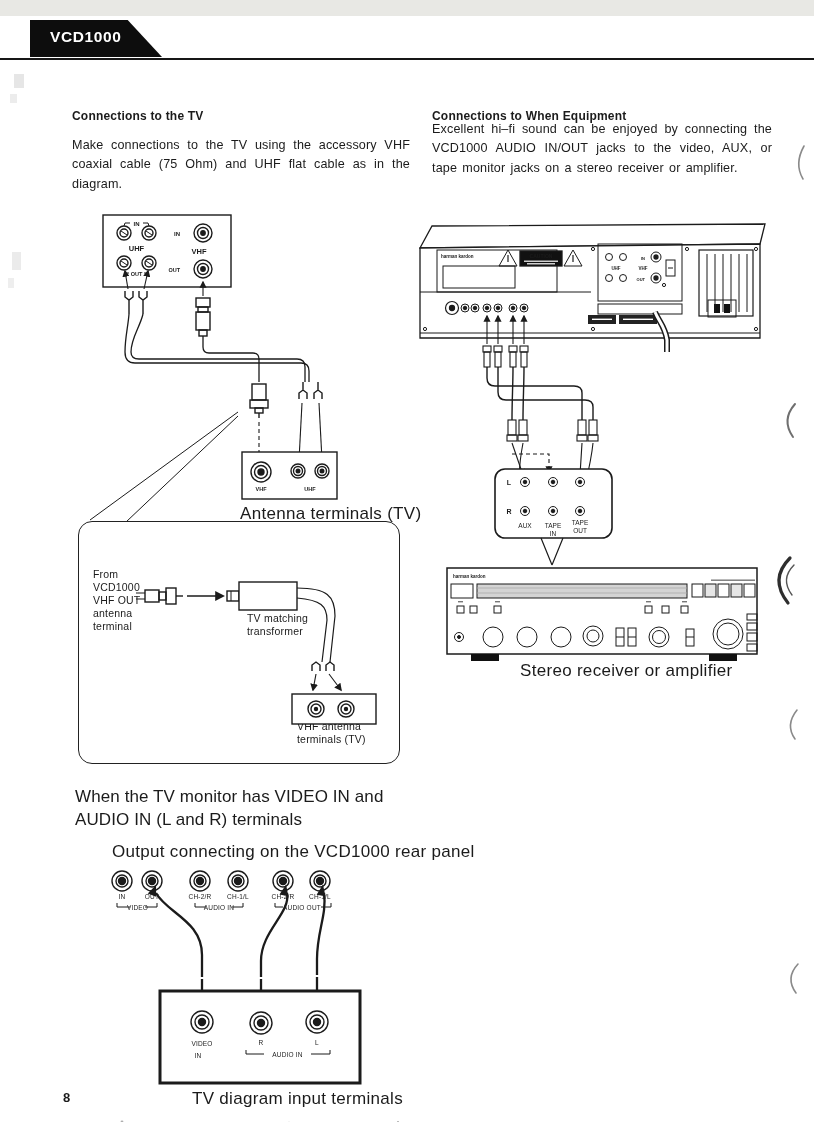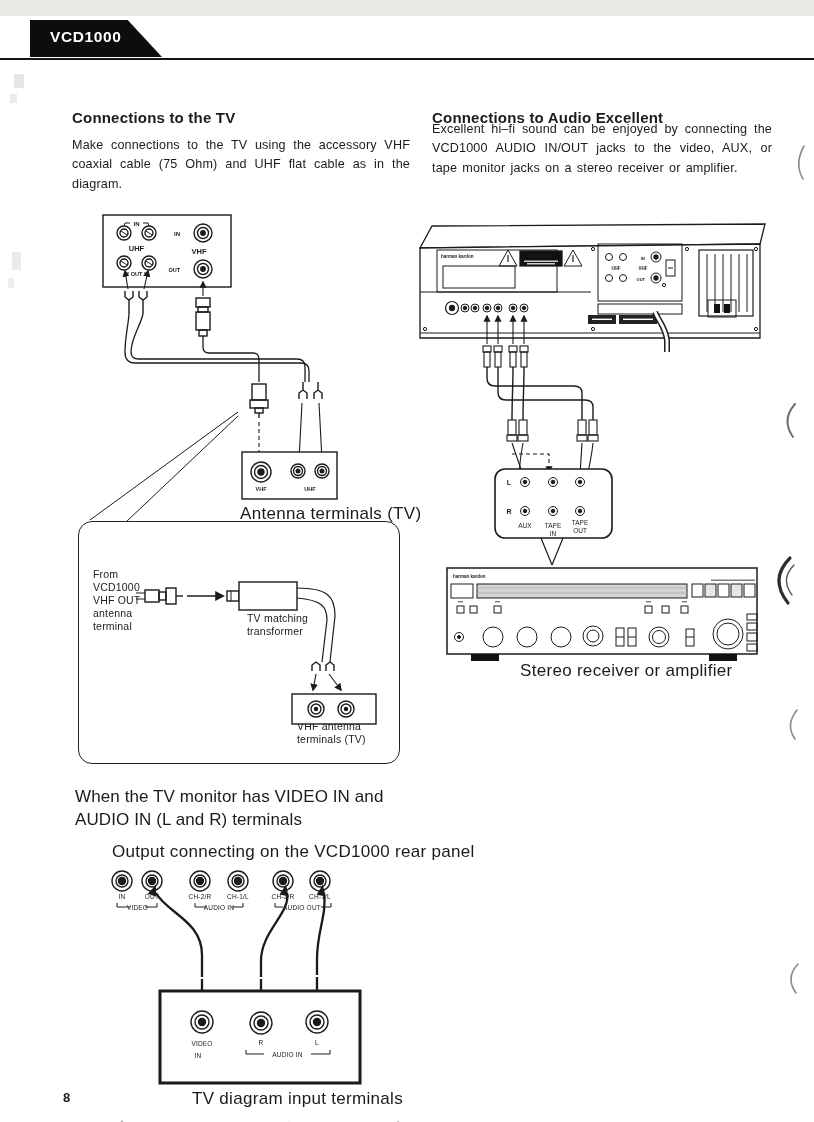--- a/index.html
+++ b/index.html
@@ -3,21 +3,21 @@
 <meta charset="utf-8">
 <style>
   html,body{margin:0;padding:0;background:#e8e8e4;}
   .page{position:relative;width:814px;height:1122px;background:#ffffff;overflow:hidden;
         font-family:"Liberation Sans",sans-serif;color:#1b1b1b;margin-top:16px;}
   .abs{position:absolute;}
   .banner{left:30px;top:4px;width:132px;height:37px;background:#0d0d0d;
           clip-path:polygon(0 0,74% 0,100% 100%,0 100%);}
   .banner span{display:block;padding:8px 0 0 20px;color:#fff;font-size:15.5px;font-weight:bold;letter-spacing:.6px;}
   .toprule{left:0;top:42px;width:814px;height:2px;background:#161616;}
-  h2.sec{margin:0;font-size:15px;font-weight:bold;letter-spacing:.2px;}
+  h2.sec{margin:0;font-size:12px;font-weight:bold;letter-spacing:.2px;}
   .body-text{font-size:12.6px;line-height:1.53;text-align:justify;word-spacing:1.5px;letter-spacing:.15px;}
   .cap{font-size:17px;letter-spacing:.3px;}
   .note-box{left:78px;top:505px;width:320px;height:241px;border:1.6px solid #222;border-radius:14px;background:#fff;}
   .note-text{position:absolute;left:7px;top:7px;width:308px;font-size:10.4px;line-height:1.45;letter-spacing:.1px;}
   .note-cont{padding-left:46px;}
   .h3{font-size:17px;font-weight:normal;line-height:1.35;letter-spacing:.1px;}
   .pageno{font-size:13px;font-weight:bold;}
   svg{overflow:visible;}
   svg text{font-family:"Liberation Sans",sans-serif;fill:#1b1b1b;}
 </style>
@@ -27,21 +27,21 @@
 <div class="page">
 
   <div class="abs banner">
     <span>VCD1000</span>
   </div>
   <div class="abs toprule"></div>
 
   <h2 class="abs sec" style="left:72px;top:93px;">Connections to the TV</h2>
   <div class="abs body-text" style="left:72px;top:120px;width:338px;">Make connections to the TV using the accessory VHF coaxial cable (75 Ohm) and UHF flat cable as in the diagram.</div>
 
-  <h2 class="abs sec" style="left:432px;top:93px;">Connections to Audio Excellent</h2>
+  <h2 class="abs sec" style="left:432px;top:93px;">Connections to When Equipment</h2>
   <div class="abs body-text" style="left:432px;top:104px;width:340px;">Excellent hi–fi sound can be enjoyed by connecting the VCD1000 AUDIO IN/OUT jacks to the video, AUX, or tape monitor jacks on a stereo receiver or amplifier.</div>
 
   <svg class="abs" style="left:92px;top:196px;" width="320" height="312" viewBox="0 0 320 312">
     <defs>
       <marker id="a1" viewBox="0 0 10 10" refX="8" refY="5" markerWidth="6.5" markerHeight="6.5" orient="auto">
         <path d="M0,0 L10,5 L0,10 z" fill="#1b1b1b"></path>
       </marker>
     </defs>
     <g stroke="#1b1b1b" fill="none" stroke-width="1.4">
 

